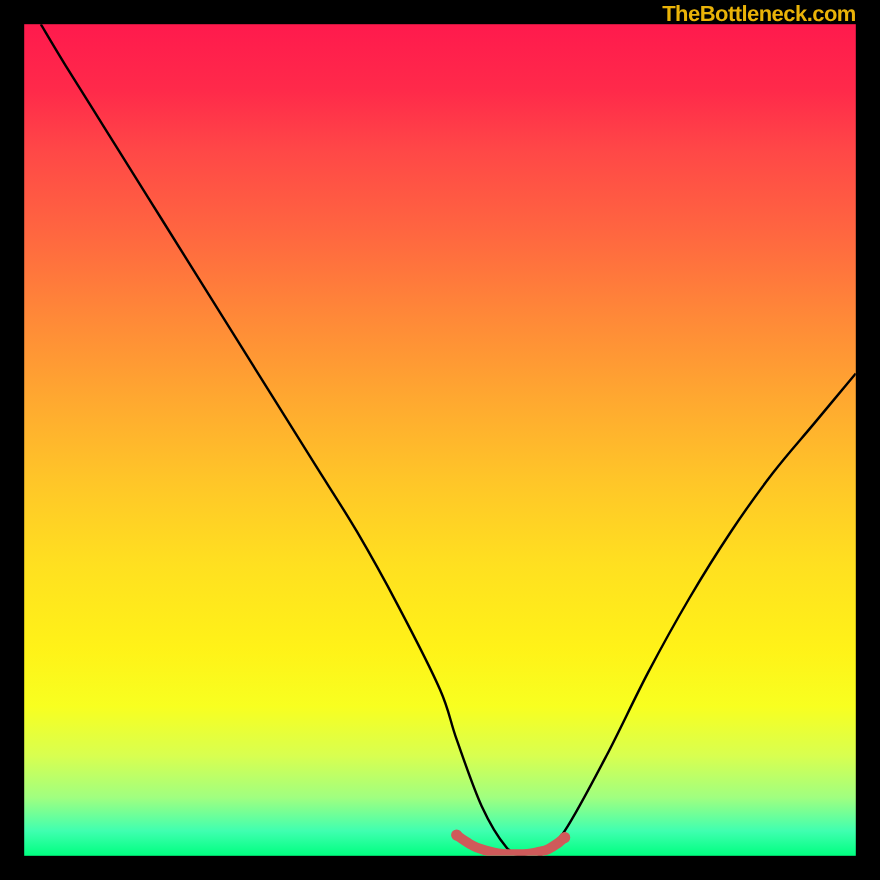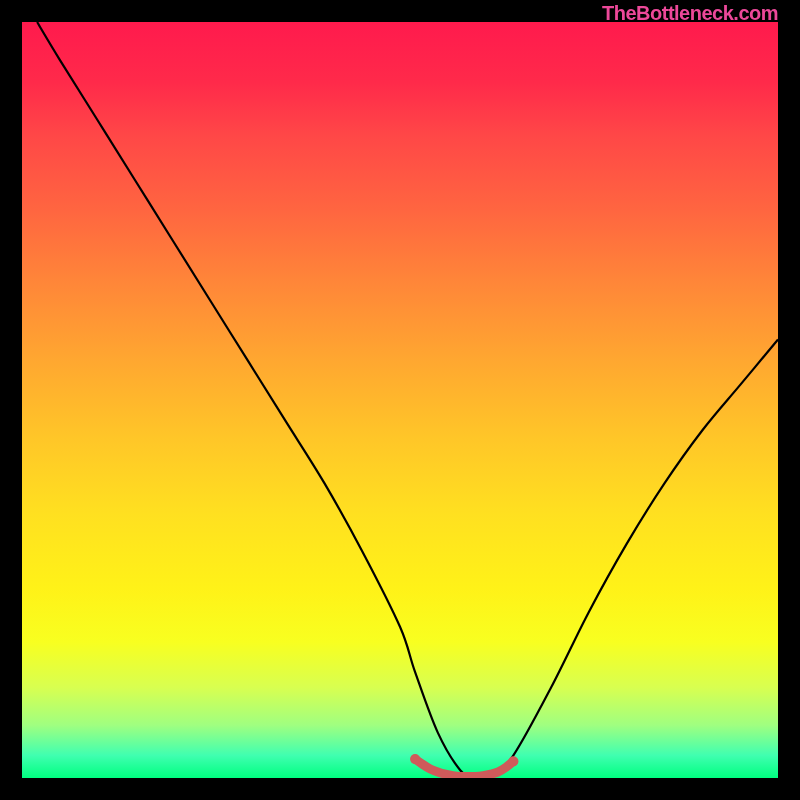--- a/index.html
+++ b/index.html
@@ -33,21 +33,21 @@
       #00ff80 100%
     );
   }
   .watermark {
     position: absolute;
     top: 2px;
     right: 22px;
     font-family: Arial, sans-serif;
     font-size: 20px;
     font-weight: bold;
-    color: #ec4899;
+    color: #eab308;
     letter-spacing: -0.5px;
   }
   .curve-svg {
     position: absolute;
     left: 0;
     top: 0;
     width: 756px;
     height: 756px;
   }
 </style>

